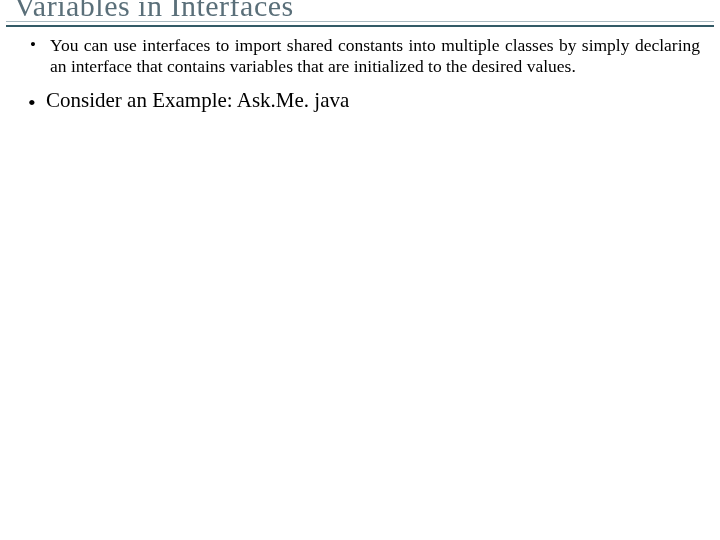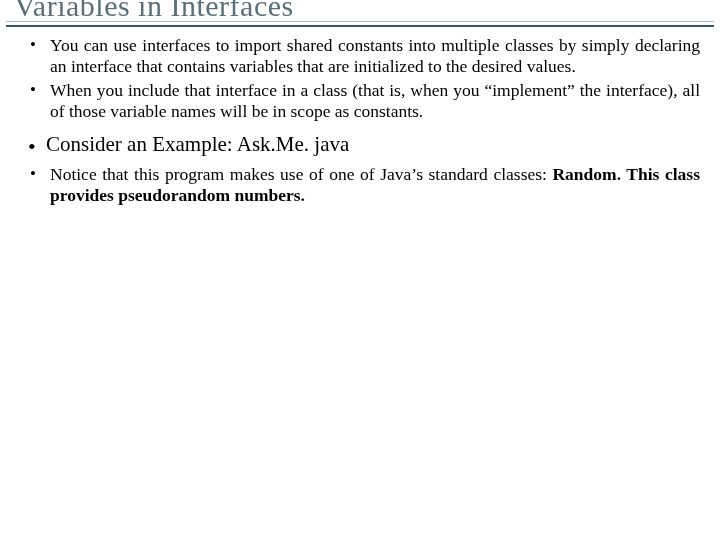--- a/index.html
+++ b/index.html
@@ -108,22 +108,20 @@
 
   <div class="title">Variables in Interfaces</div>
 
   <div class="rule-group">
     <div class="rule-thin"></div>
     <div class="rule-thick"></div>
   </div>
 
   <ul class="top">
     <li>You can use interfaces to import shared constants into multiple classes by simply declaring an interface that contains variables that are initialized to the desired values.</li>
-    <li>When you include that interface in a class (that is, when you “implement” the interface), all of those variable names will be in scope as constants.</li>
   </ul>
 
   <div class="big-item">Consider an Example: Ask.Me. java</div>
 
   <ul class="bottom">
-    <li>Notice that this program makes use of one of Java’s standard classes: <b>Random. This class provides pseudorandom numbers.</b></li>
   </ul>
 
 </div>
 
 </body></html>

